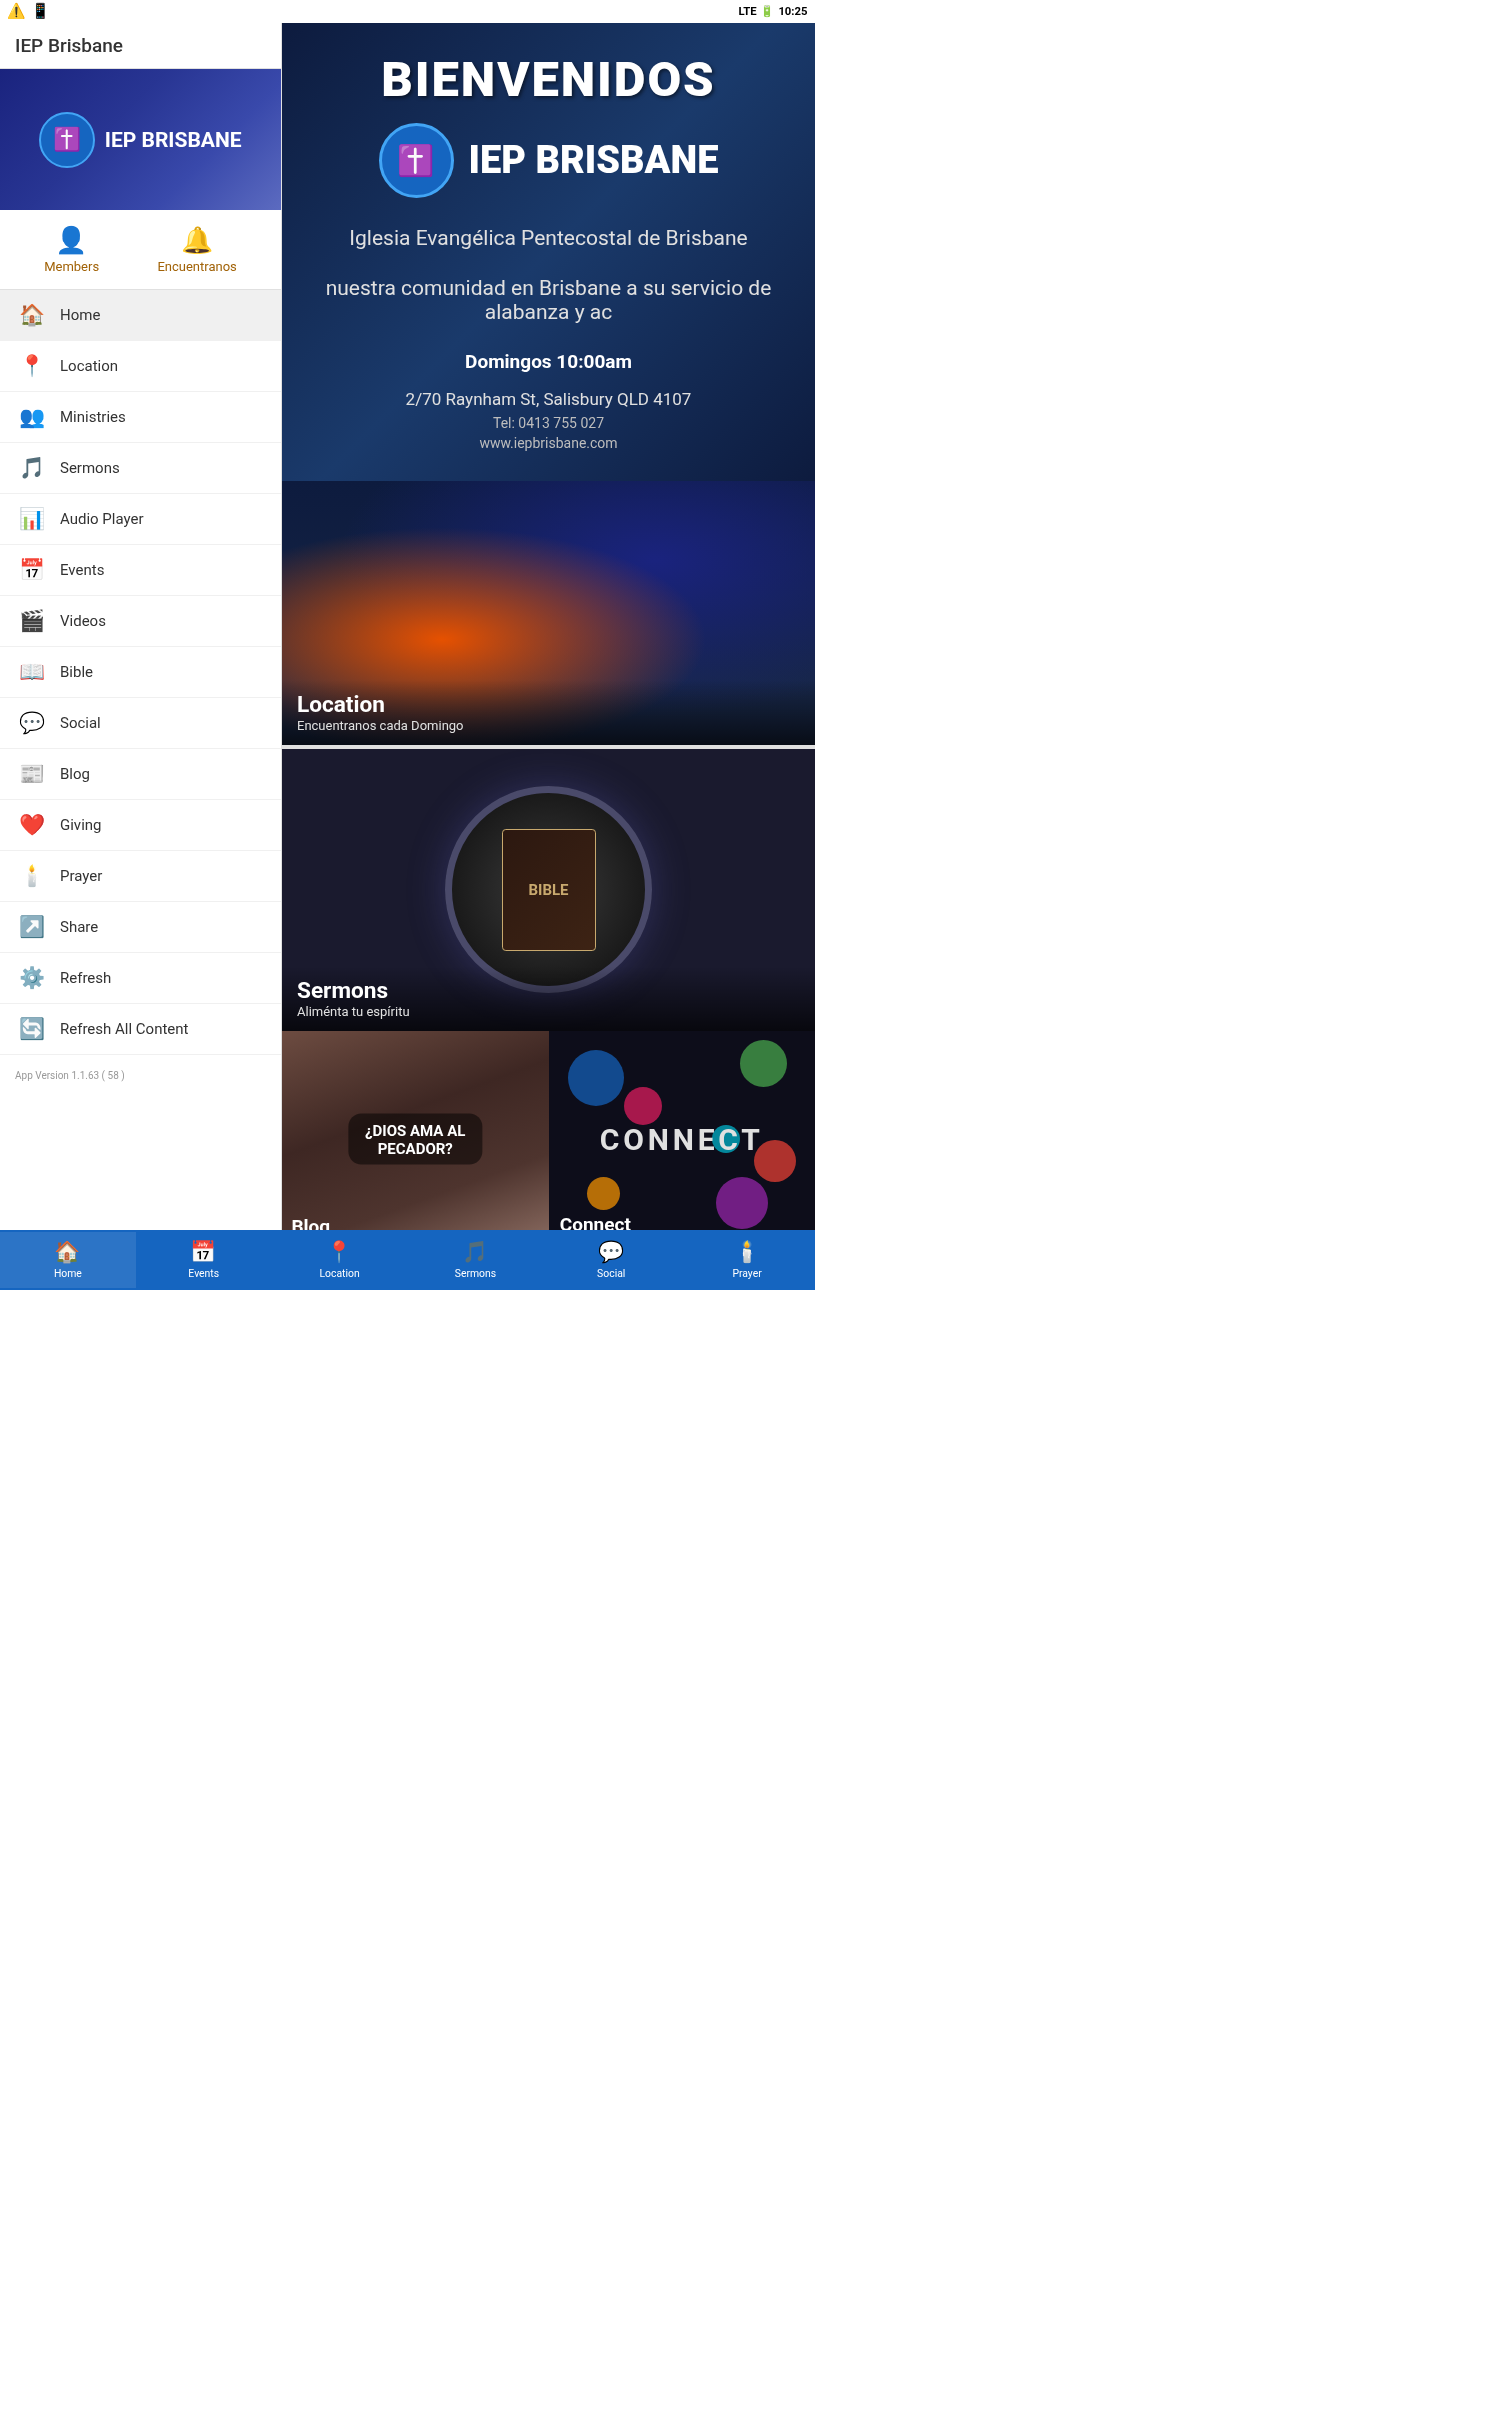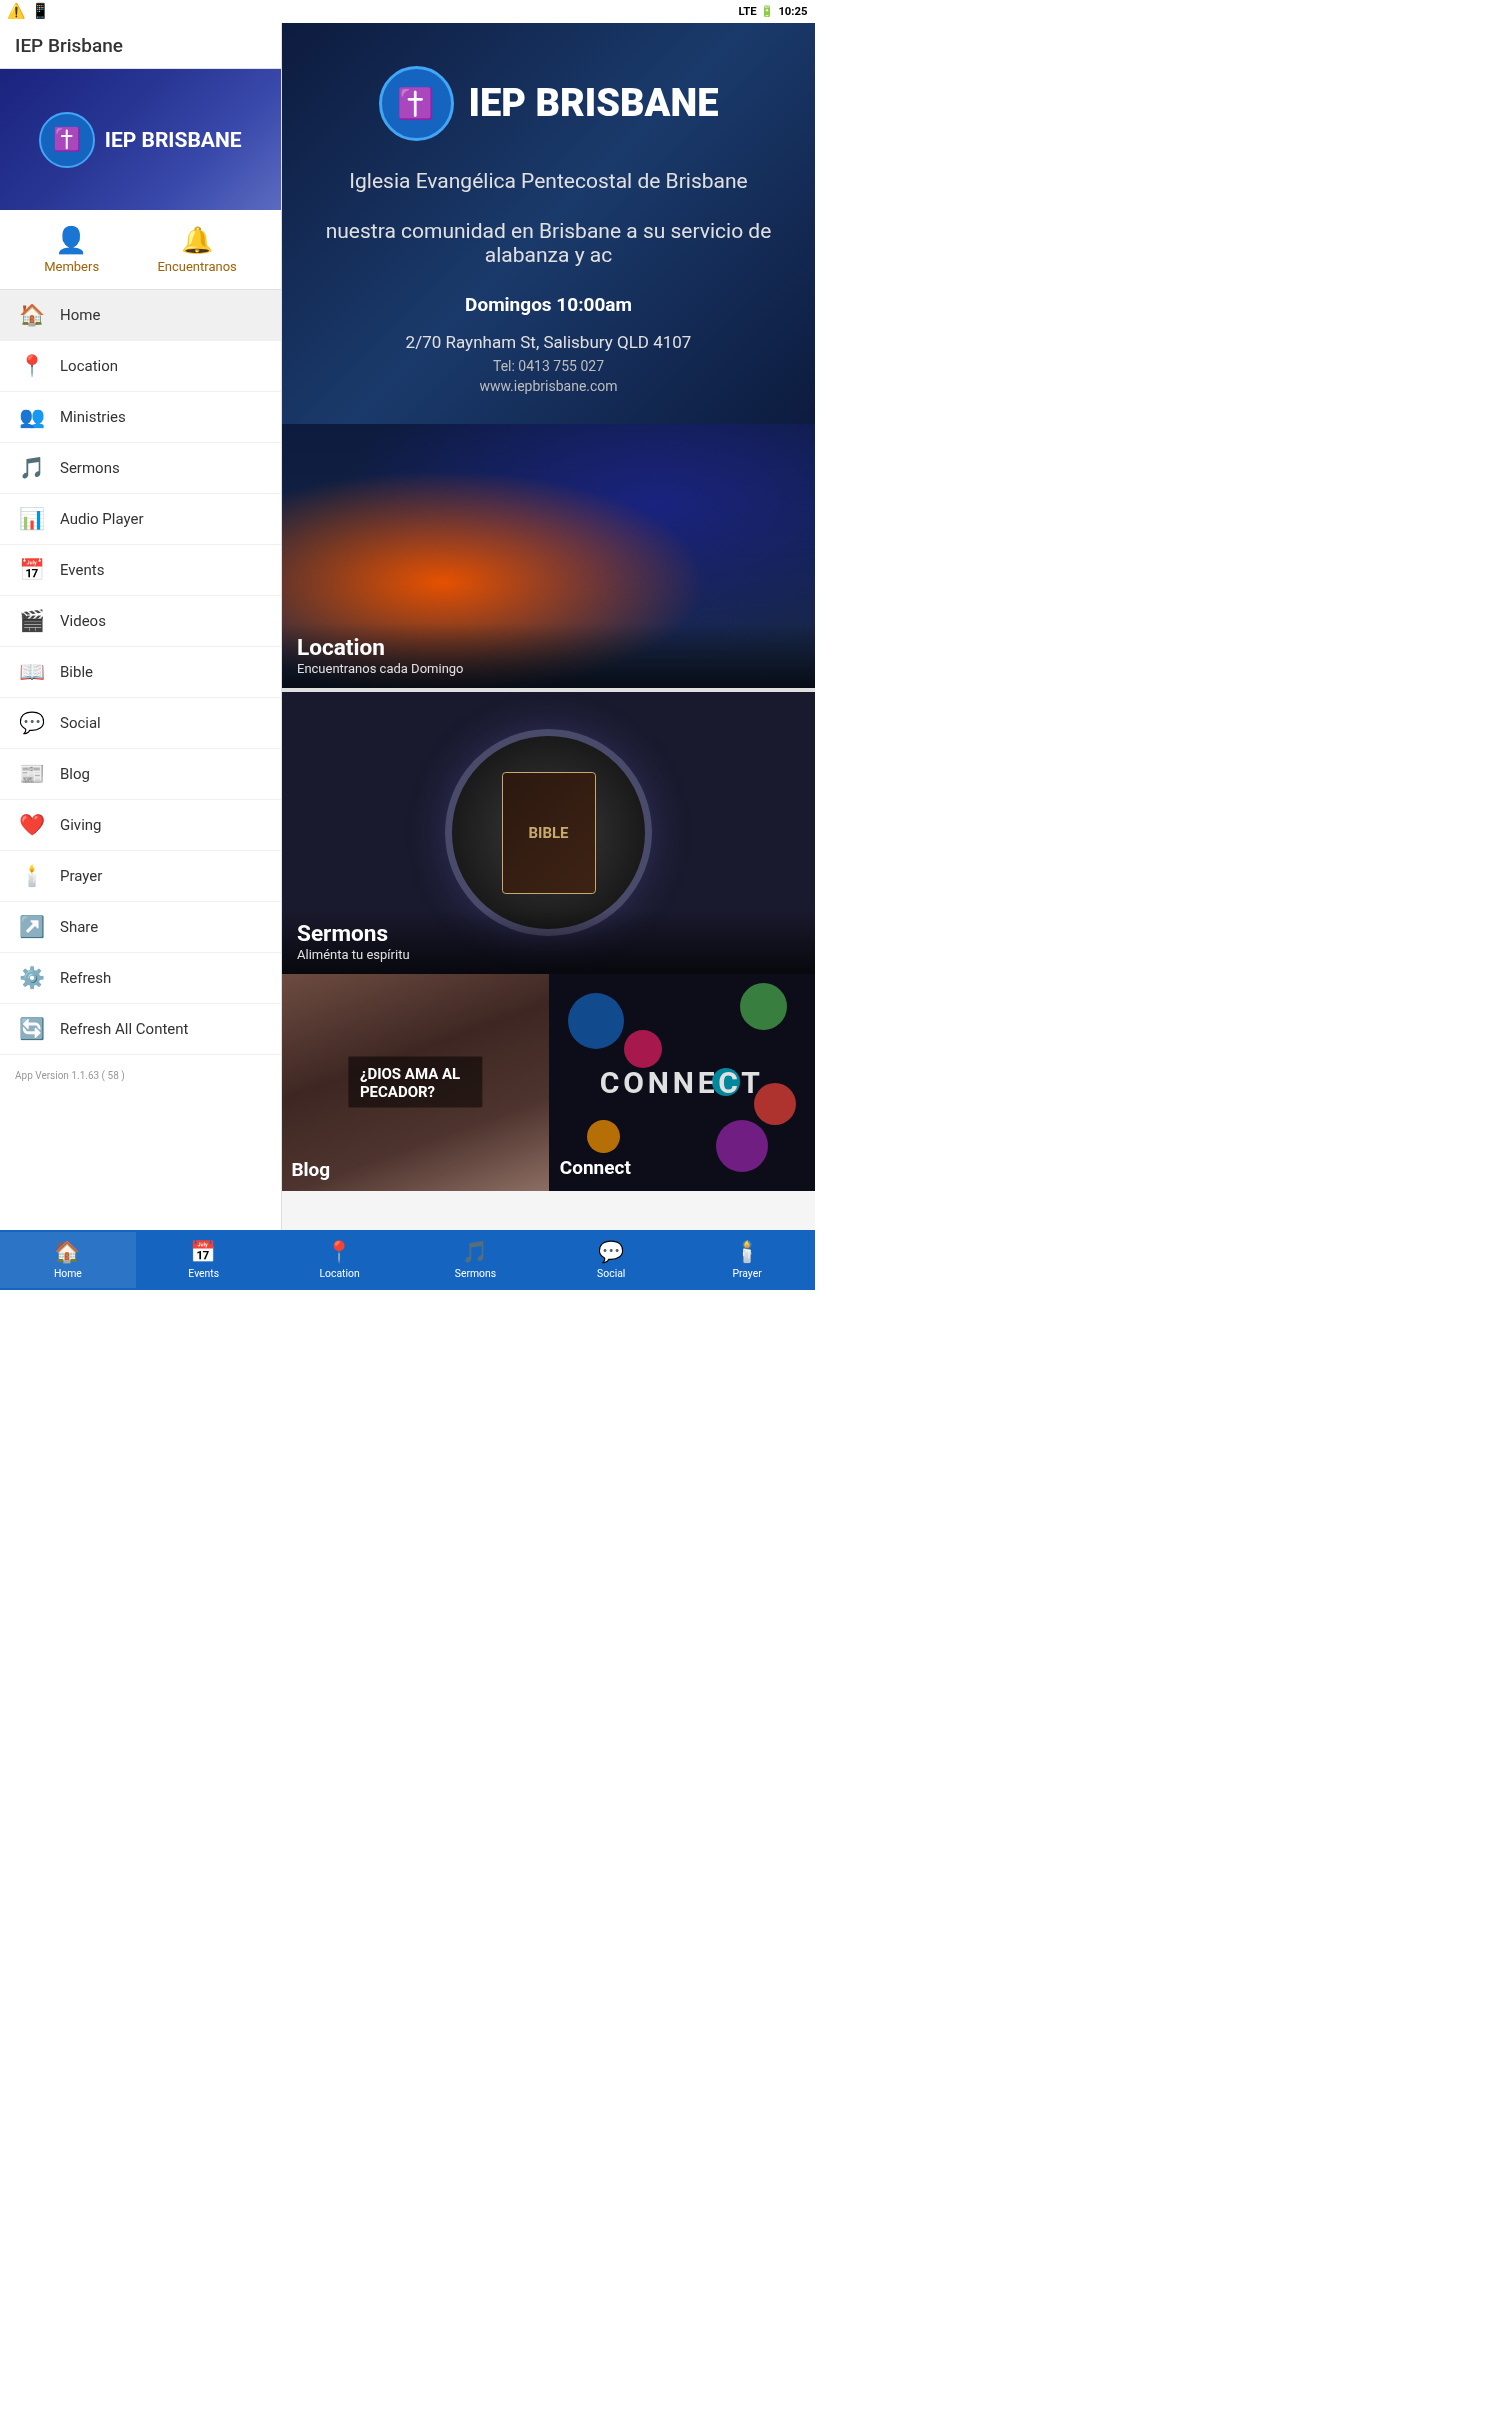--- a/index.html
+++ b/index.html
@@ -250,20 +250,21 @@
     <span class="sidebar-nav-label">Refresh All Content</span>
   </div>
     </div>
 
   <div class="sidebar-footer">App Version 1.1.63 ( 58 )</div>
 </div>
 
 <div class="main-content">
 
   <div class="hero-banner">
+    <div class="hero-title">BIENVENIDOS</div>
     <div class="hero-logo-row">
       <div class="hero-logo-circle">
         <span>✝️</span>
       </div>
       <span class="hero-brand">IEP BRISBANE</span>
     </div>
     <div class="hero-subtitle">Iglesia Evangélica Pentecostal de Brisbane</div>
     <div class="hero-subtitle">nuestra comunidad en Brisbane a su servicio de alabanza y ac</div>
     <div class="hero-info">Domingos 10:00am</div>
     <div class="hero-address">2/70 Raynham St, Salisbury QLD 4107</div>
@@ -289,21 +290,21 @@
     <div class="card-overlay">
       <div class="card-title">Sermons</div>
       <div class="card-subtitle">Aliménta tu espíritu</div>
     </div>
   </div>
 
   <div class="bottom-cards">
 
     <div class="bottom-card blog-card">
       <div style="width:100%;height:100%;background:linear-gradient(160deg,#6d4c41 0%,#3e2723 40%,#4e342e 70%,#8d6e63 100%);display:flex;align-items:flex-end;padding:9.4px;position:relative;">
-        <div style="position:absolute;top:50%;left:50%;transform:translate(-50%,-50%);background:rgba(0,0,0,0.5);padding:7.5px 11.3px;border-radius:1px;text-align:left;">
+        <div style="position:absolute;top:50%;left:50%;transform:translate(-50%,-50%);background:rgba(0,0,0,0.5);padding:7.5px 11.3px;border-radius:13px;text-align:center;">
           <span style="color:#fff;font-size:15px;font-weight:bold;">¿DIOS AMA AL PECADOR?</span>
         </div>
         <span style="color:#fff;font-size:19px;font-weight:bold;">Blog</span>
       </div>
     </div>
 
     <div class="bottom-card connect-card">
       <div class="connect-text">
         <div class="connect-dots">
           <div class="dot" style="width:56px;height:56px;background:#1565c0;top:19px;left:19px;"></div>

